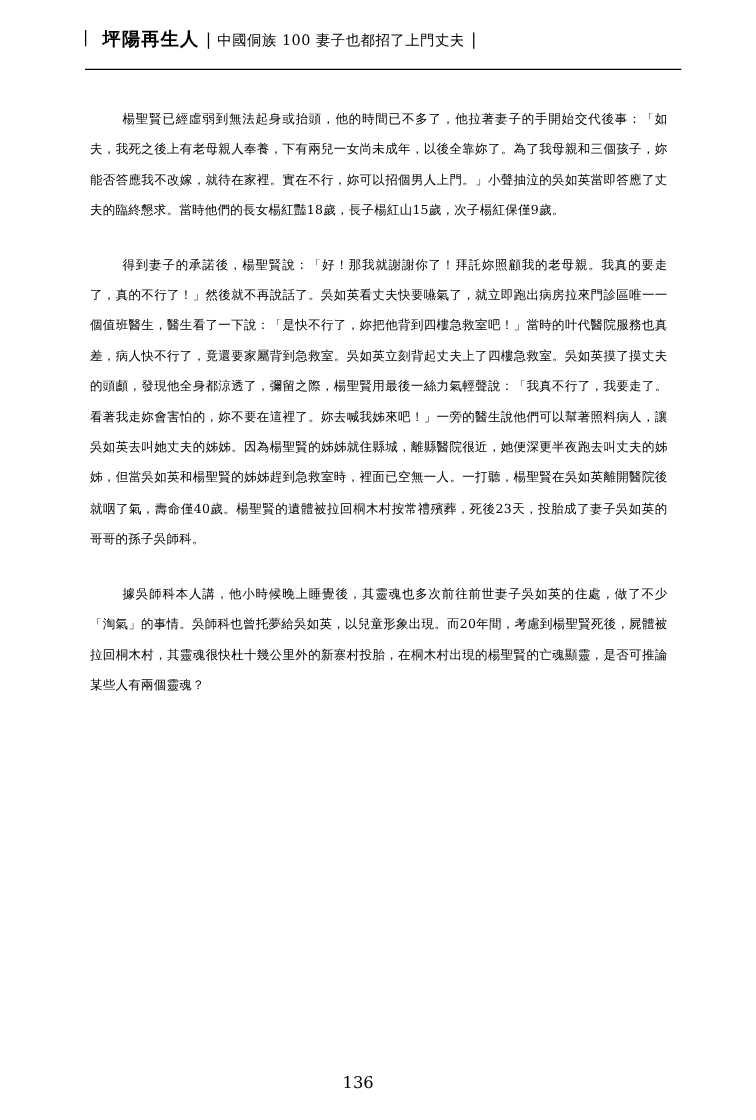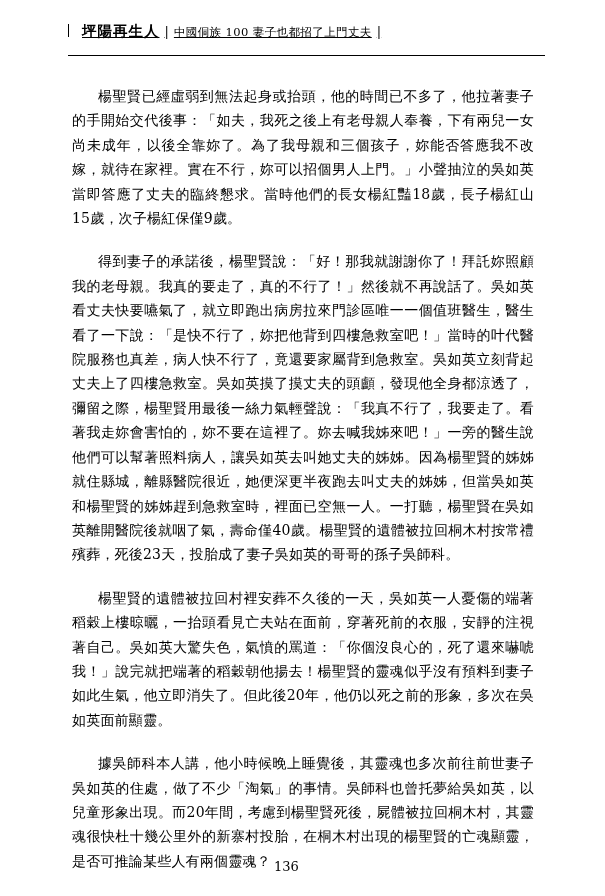--- a/index.html
+++ b/index.html
@@ -25,21 +25,20 @@
   .header {
     position: absolute;
     top: 22px;
     left: 68px;
     right: 60px;
     height: 28px;
     display: flex;
     align-items: baseline;
     border-bottom: 1.6px solid #000;
     padding-bottom: 5px;
-    text-decoration: underline;
   }
   .header-corner {
     display: inline-block;
     width: 9px;
     height: 13px;
     border-left: 1.4px solid #000;
     border-top: 0px solid #000;
     margin-right: 4px;
     position: relative;
     top: 1px;
@@ -61,21 +60,21 @@
   }
   
   .content {
     position: absolute;
     top: 84px;
     left: 72px;
     width: 462px;
   }
   p.para {
     margin: 0 0 19px 0;
-    font-size: 14px;
+    font-size: 10px;
     line-height: 24.4px;
     text-align: justify;
     text-justify: inter-ideograph;
     text-indent: 26px;
     letter-spacing: 0.2px;
     font-family: "DejaVu Serif", "Liberation Serif", serif;
   }
   
   .page-number {
     position: absolute;
@@ -96,20 +95,19 @@
     <span class="header-corner"></span>
     <span class="header-title">坪陽再生人</span>
     <span class="header-sep">|</span>
     <span class="header-sub">中國侗族 100 妻子也都招了上門丈夫</span>
     <span class="header-sep">|</span>
   </div>
 
   <div class="content">
     <p class="para">楊聖賢已經虛弱到無法起身或抬頭，他的時間已不多了，他拉著妻子的手開始交代後事：「如夫，我死之後上有老母親人奉養，下有兩兒一女尚未成年，以後全靠妳了。為了我母親和三個孩子，妳能否答應我不改嫁，就待在家裡。實在不行，妳可以招個男人上門。」小聲抽泣的吳如英當即答應了丈夫的臨終懇求。當時他們的長女楊紅豔18歲，長子楊紅山15歲，次子楊紅保僅9歲。</p>
     <p class="para">得到妻子的承諾後，楊聖賢說：「好！那我就謝謝你了！拜託妳照顧我的老母親。我真的要走了，真的不行了！」然後就不再說話了。吳如英看丈夫快要嚥氣了，就立即跑出病房拉來門診區唯一一個值班醫生，醫生看了一下說：「是快不行了，妳把他背到四樓急救室吧！」當時的叶代醫院服務也真差，病人快不行了，竟還要家屬背到急救室。吳如英立刻背起丈夫上了四樓急救室。吳如英摸了摸丈夫的頭顱，發現他全身都涼透了，彌留之際，楊聖賢用最後一絲力氣輕聲說：「我真不行了，我要走了。看著我走妳會害怕的，妳不要在這裡了。妳去喊我姊來吧！」一旁的醫生說他們可以幫著照料病人，讓吳如英去叫她丈夫的姊姊。因為楊聖賢的姊姊就住縣城，離縣醫院很近，她便深更半夜跑去叫丈夫的姊姊，但當吳如英和楊聖賢的姊姊趕到急救室時，裡面已空無一人。一打聽，楊聖賢在吳如英離開醫院後就咽了氣，壽命僅40歲。楊聖賢的遺體被拉回桐木村按常禮殯葬，死後23天，投胎成了妻子吳如英的哥哥的孫子吳師科。</p>
-    <p class="para">楊聖賢的遺體被拉回村裡安葬不久後的一天，吳如英一人憂傷的端著稻穀上樓晾曬，一抬頭看見亡夫站在面前，穿著死前的衣服，安靜的注視著自己。吳如英大驚失色，氣憤的罵道：「你個沒良心的，死了還來嚇唬我！」說完就把端著的稻穀朝他揚去！楊聖賢的靈魂似乎沒有預料到妻子如此生氣，他立即消失了。但此後20年，他仍以死之前的形象，多次在吳如英面前顯靈。</p>
     <p class="para">據吳師科本人講，他小時候晚上睡覺後，其靈魂也多次前往前世妻子吳如英的住處，做了不少「淘氣」的事情。吳師科也曾托夢給吳如英，以兒童形象出現。而20年間，考慮到楊聖賢死後，屍體被拉回桐木村，其靈魂很快杜十幾公里外的新寨村投胎，在桐木村出現的楊聖賢的亡魂顯靈，是否可推論某些人有兩個靈魂？</p>
 
   </div>
 
   <div class="page-number">136</div>
 
 </div>
 
 </body></html>

